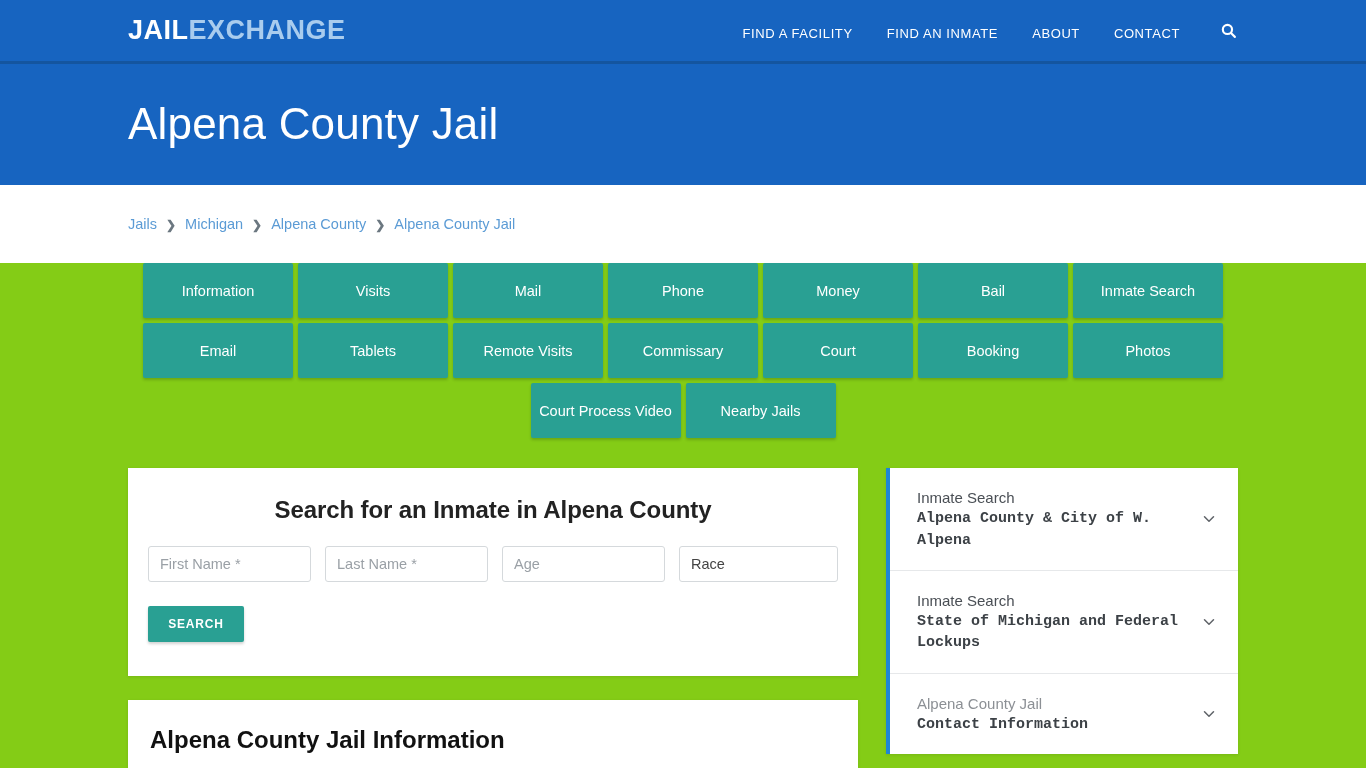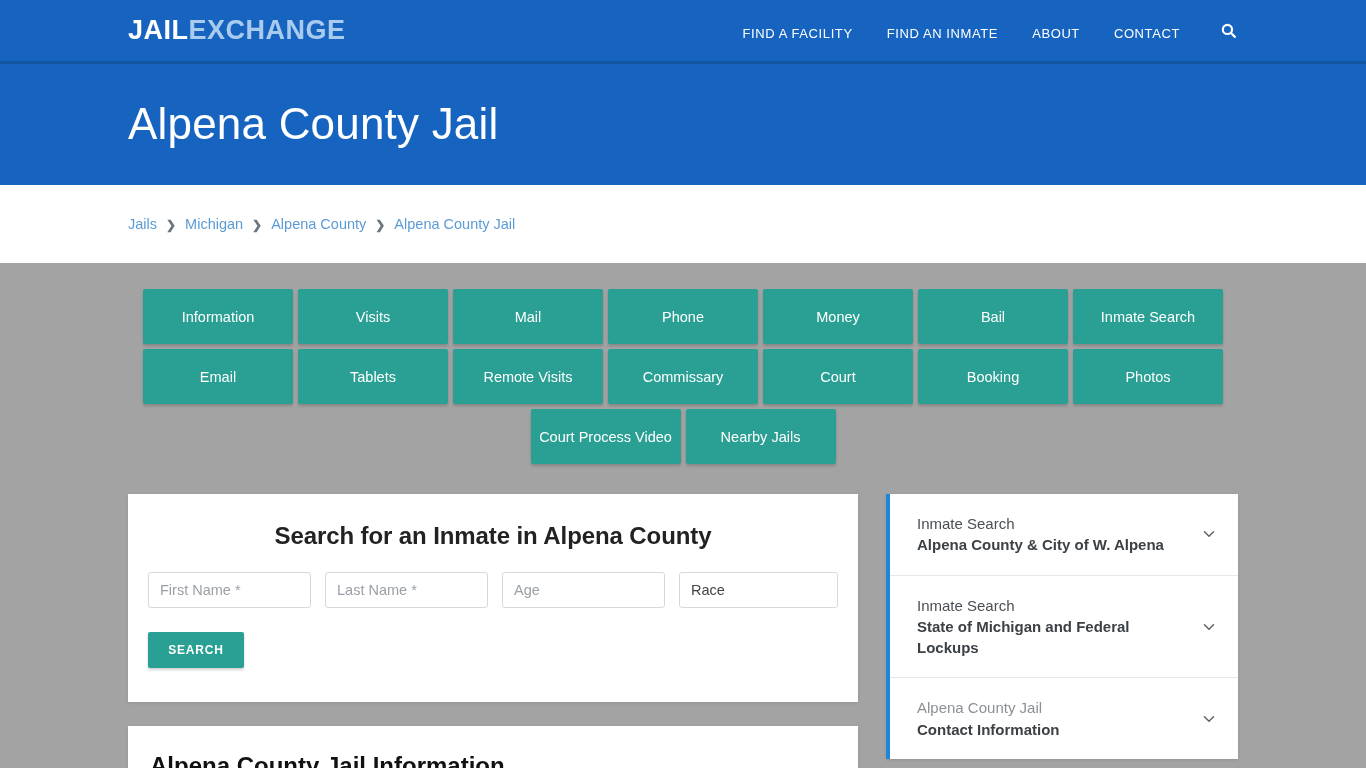--- a/index.html
+++ b/index.html
@@ -93,22 +93,21 @@
     display: inline-block;
     margin: 0 9px;
     color: #6b7780;
     font-size: 12px;
     font-weight: bold;
     transform: translateY(1px);
   }
 
   
   .body-area {
-    background: #a3a3a3;
-    padding-top: 26px;
+    background: #84cc16;
     height: calc(768px - 64px - 121px - 78px);
   }
   .wrap {
     width: 1110px;
     margin: 0 auto;
   }
 
   
   .tilegrid {
     display: flex;
@@ -238,21 +237,21 @@
     justify-content: space-between;
     padding: 19px 20px 19px 27px;
     border-bottom: 1px solid #e6e8ea;
     cursor: pointer;
     min-height: 78px;
   }
   .acc-item:last-child { border-bottom: none; }
   .acc-text { line-height: 1.42; font-size: 15px; }
   .acc-l1 { color: #4a4f55; }
   .acc-l1.muted { color: #8c9095; }
-  .acc-l2 { color: #3c4146; font-weight: bold; }
+  .acc-l2 { color: #3c4146; font-weight: bold; font-family: Liberation Mono, monospace; }
   .chev {
     flex: 0 0 auto;
     margin-left: 14px;
     width: 18px; height: 18px;
     color: #5f6368;
   }
 </style>
 </head>
 <body>
 

